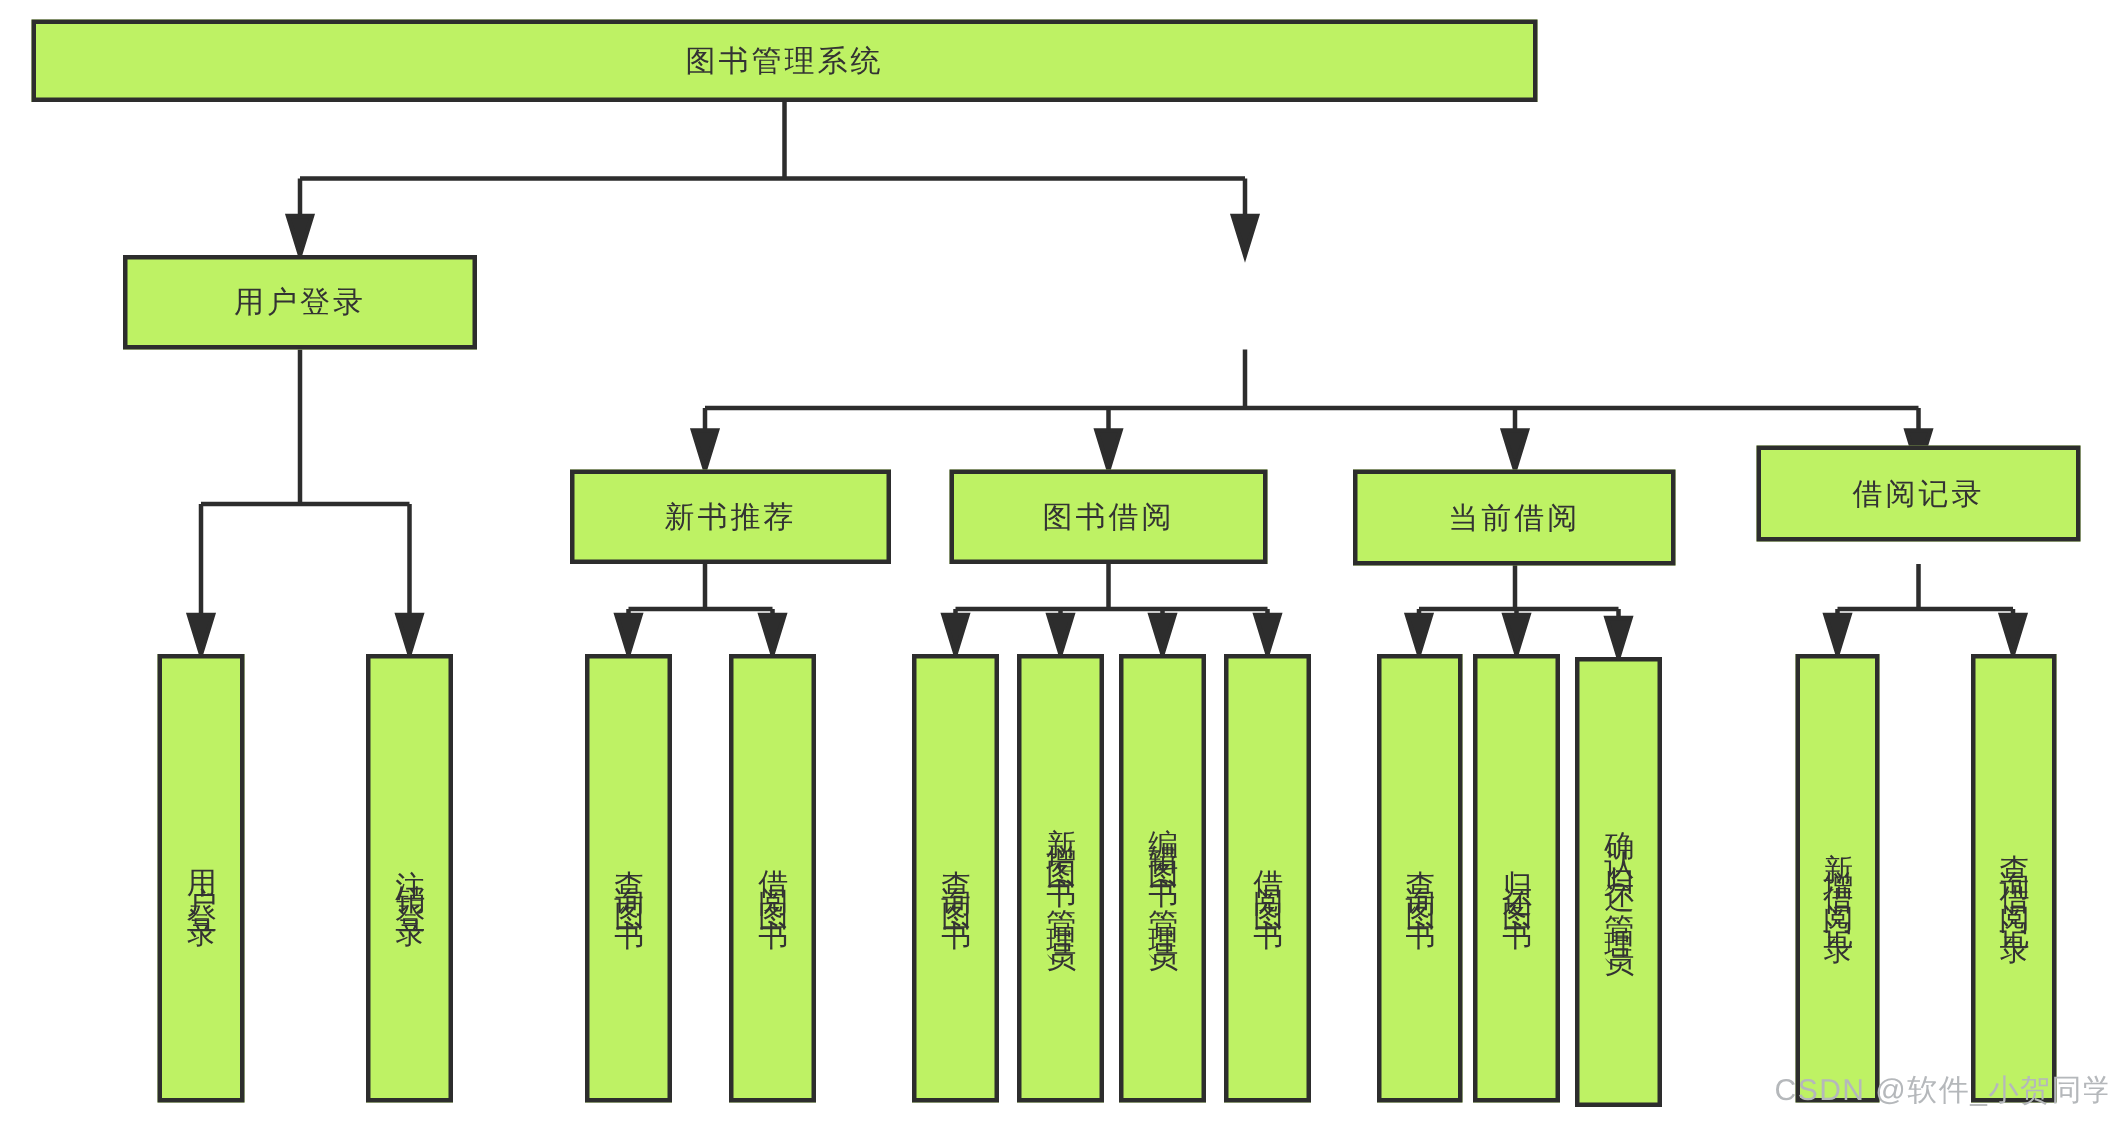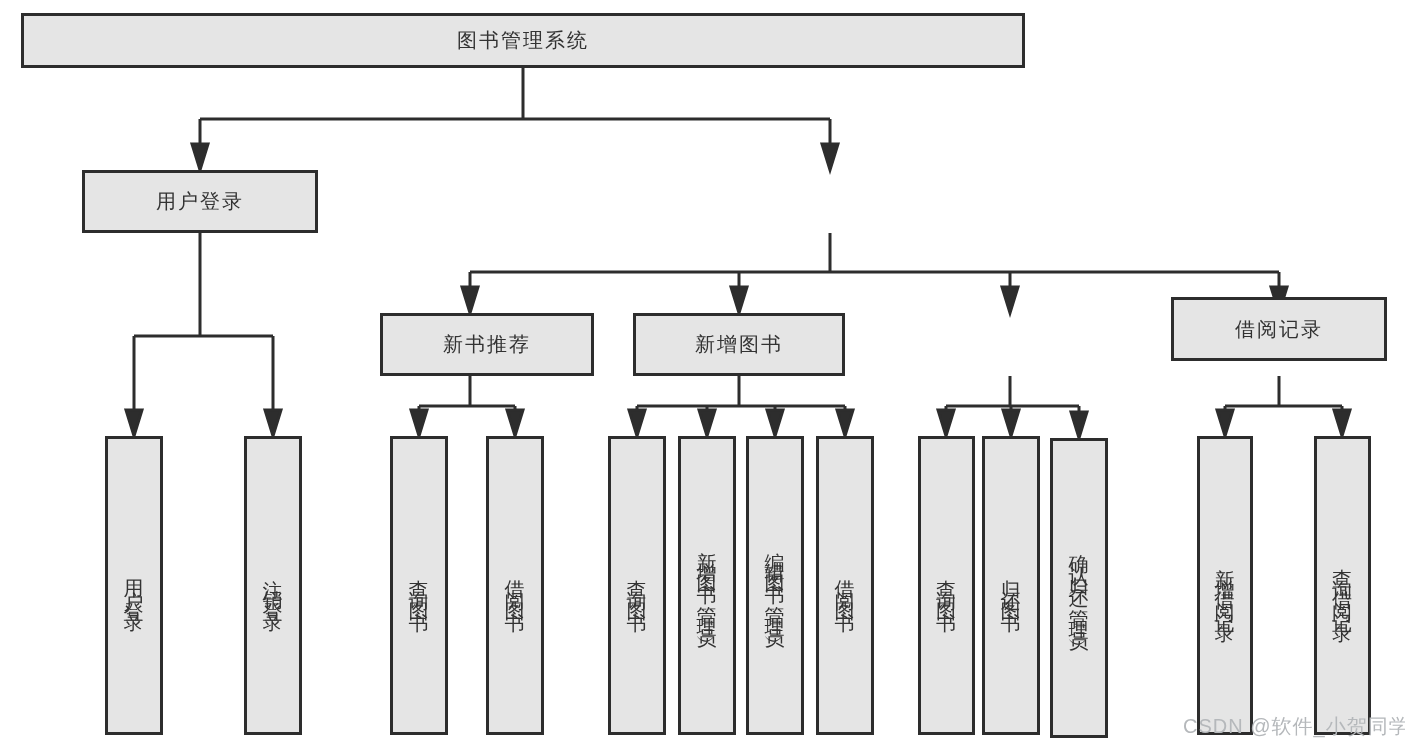--- a/index.html
+++ b/index.html
@@ -5,21 +5,21 @@
   html,body{margin:0;padding:0;}
   body{
     width:1405px;height:747px;position:relative;background:#ffffff;
     font-family:"Liberation Sans","DejaVu Sans",sans-serif;
     color:#333333;overflow:hidden;
   }
   .canvas{position:absolute;inset:0;}
   svg.wires{position:absolute;left:0;top:0;pointer-events:none;}
   .box{
     position:absolute;box-sizing:border-box;
-    border:3px solid #2d2d2d;background:#e5e5e5;
+    border:3px solid #2d2d2d;background:#bef264;
     display:flex;align-items:center;justify-content:center;
     font-size:20px;color:#333333;
   }
   .hbox{letter-spacing:2px;}
   .vbox{
     writing-mode:vertical-rl;text-orientation:mixed;
     letter-spacing:11px;line-height:1;
     text-align:center;
   }
   .watermark{
@@ -82,21 +82,22 @@
         <polygon points="1334,410 1350,410 1342,436"></polygon>
       </g>
     </g>
   </svg>
 
   <div class="box hbox" style="left:21px;top:13px;width:1004px;height:55px">图书管理系统</div>
 
   <div class="box hbox" style="left:82px;top:170px;width:236px;height:63px">用户登录</div>
 
   <div class="box hbox" style="left:380px;top:313px;width:214px;height:63px">新书推荐</div>
-  <div class="box hbox" style="left:633px;top:313px;width:212px;height:63px">新增图书</div>
+  <div class="box hbox" style="left:633px;top:313px;width:212px;height:63px">图书借阅</div>
+  <div class="box hbox" style="left:902px;top:313px;width:215px;height:64px">当前借阅</div>
   <div class="box hbox" style="left:1171px;top:297px;width:216px;height:64px">借阅记录</div>
 
   <div class="box vbox" style="left:105px;top:436px;width:58px;height:299px">用户登录</div>
   <div class="box vbox" style="left:244px;top:436px;width:58px;height:299px">注销登录</div>
 
   <div class="box vbox" style="left:390px;top:436px;width:58px;height:299px">查询图书</div>
   <div class="box vbox" style="left:486px;top:436px;width:58px;height:299px">借阅图书</div>
 
   <div class="box vbox" style="left:608px;top:436px;width:58px;height:299px">查询图书</div>
   <div class="box vbox" style="left:678px;top:436px;width:58px;height:299px">新增图书（管理员）</div>

